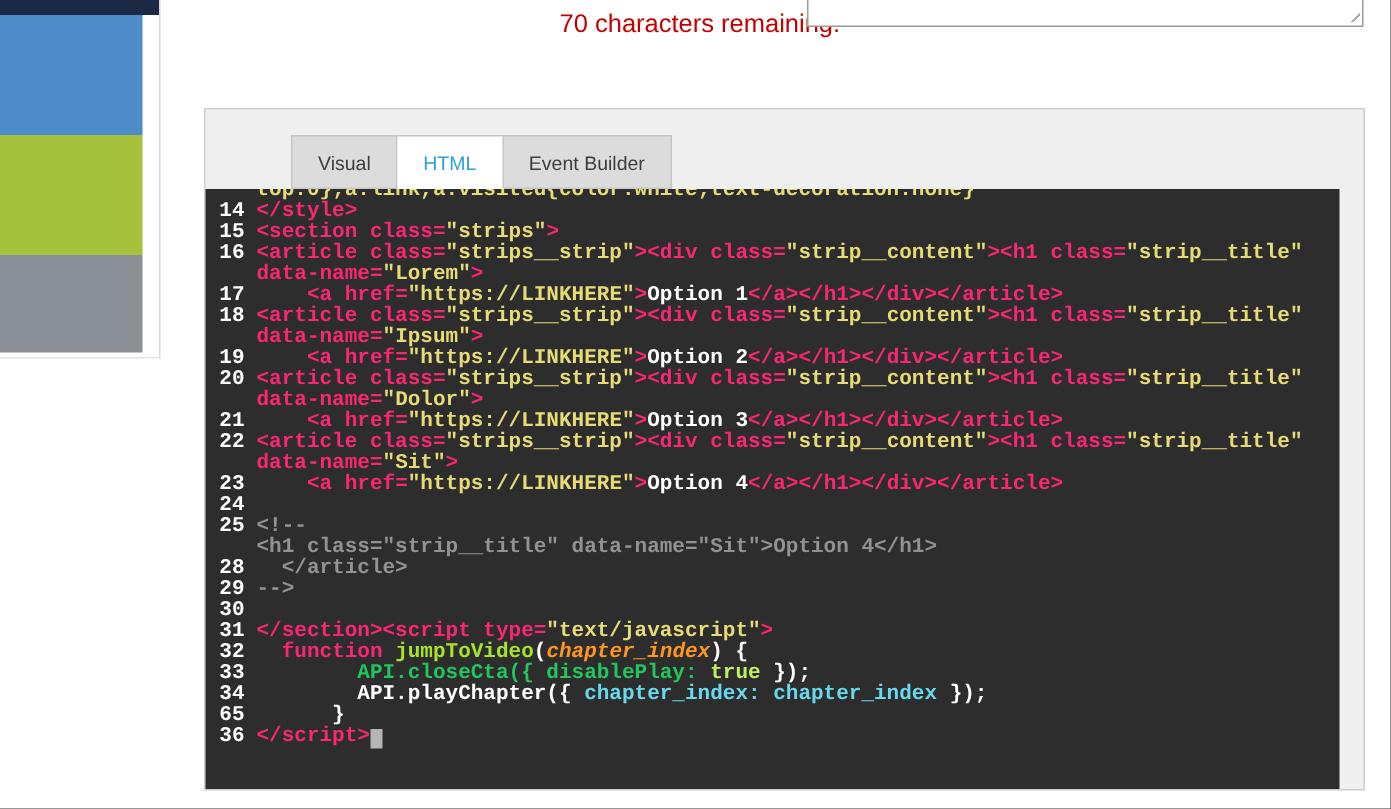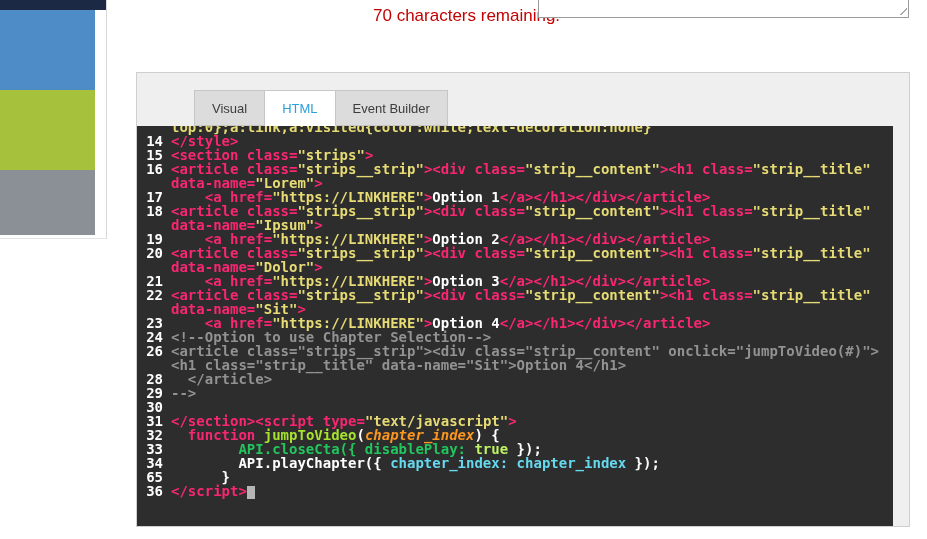--- a/index.html
+++ b/index.html
@@ -50,21 +50,21 @@
   .tab:first-child{border-left:1px solid #c6c6c6;}
   .tab.active{background:#ffffff;color:#2b9fd9;border-bottom-color:#ffffff;}
 
   
   .editor{
     position:absolute;left:0;top:53px;width:756px;height:400px;
     background:#2d2d2d;overflow:hidden;cursor:text;padding-top:1px;box-sizing:border-box;
     font-family:"DejaVu Sans Mono",monospace;font-weight:bold;
     font-size:14px;line-height:14px;
   }
-  .code-row{display:flex;height:14px;white-space:pre;}
+  .code-row{display:flex;height:14px;white-space:pre;font-family:Liberation Mono, monospace;}
   .code-row.clip{margin-top:-7px;}
   .gutter{flex:0 0 26px;width:26px;text-align:right;color:#ffffff;padding-right:8px;}
   .code{color:#ffffff;}
   .tok-param{font-style:italic;}
   .cursor{display:inline-block;width:8px;height:13px;background:#b5b5b5;vertical-align:text-bottom;}
 </style>
 </head>
 <body>
 
 <div class="preview">
@@ -96,22 +96,22 @@
       <div class="code-row"><span class="gutter">17</span><span class="code"><span class="tok-text" style="color: rgb(255, 255, 255);">    </span><span class="tok-tag" style="color: rgb(249, 38, 114);">&lt;a href=</span><span class="tok-str" style="color: rgb(230, 219, 116);">"https://LINKHERE"</span><span class="tok-tag" style="color: rgb(249, 38, 114);">&gt;</span><span class="tok-text" style="color: rgb(255, 255, 255);">Option 1</span><span class="tok-tag" style="color: rgb(249, 38, 114);">&lt;/a&gt;&lt;/h1&gt;&lt;/div&gt;&lt;/article&gt;</span></span></div>
       <div class="code-row"><span class="gutter">18</span><span class="code"><span class="tok-tag" style="color: rgb(249, 38, 114);">&lt;article class=</span><span class="tok-str" style="color: rgb(230, 219, 116);">"strips__strip"</span><span class="tok-tag" style="color: rgb(249, 38, 114);">&gt;&lt;div class=</span><span class="tok-str" style="color: rgb(230, 219, 116);">"strip__content"</span><span class="tok-tag" style="color: rgb(249, 38, 114);">&gt;&lt;h1 class=</span><span class="tok-str" style="color: rgb(230, 219, 116);">"strip__title"</span></span></div>
       <div class="code-row"><span class="gutter"></span><span class="code"><span class="tok-tag" style="color: rgb(249, 38, 114);">data-name=</span><span class="tok-str" style="color: rgb(230, 219, 116);">"Ipsum"</span><span class="tok-tag" style="color: rgb(249, 38, 114);">&gt;</span></span></div>
       <div class="code-row"><span class="gutter">19</span><span class="code"><span class="tok-text" style="color: rgb(255, 255, 255);">    </span><span class="tok-tag" style="color: rgb(249, 38, 114);">&lt;a href=</span><span class="tok-str" style="color: rgb(230, 219, 116);">"https://LINKHERE"</span><span class="tok-tag" style="color: rgb(249, 38, 114);">&gt;</span><span class="tok-text" style="color: rgb(255, 255, 255);">Option 2</span><span class="tok-tag" style="color: rgb(249, 38, 114);">&lt;/a&gt;&lt;/h1&gt;&lt;/div&gt;&lt;/article&gt;</span></span></div>
       <div class="code-row"><span class="gutter">20</span><span class="code"><span class="tok-tag" style="color: rgb(249, 38, 114);">&lt;article class=</span><span class="tok-str" style="color: rgb(230, 219, 116);">"strips__strip"</span><span class="tok-tag" style="color: rgb(249, 38, 114);">&gt;&lt;div class=</span><span class="tok-str" style="color: rgb(230, 219, 116);">"strip__content"</span><span class="tok-tag" style="color: rgb(249, 38, 114);">&gt;&lt;h1 class=</span><span class="tok-str" style="color: rgb(230, 219, 116);">"strip__title"</span></span></div>
       <div class="code-row"><span class="gutter"></span><span class="code"><span class="tok-tag" style="color: rgb(249, 38, 114);">data-name=</span><span class="tok-str" style="color: rgb(230, 219, 116);">"Dolor"</span><span class="tok-tag" style="color: rgb(249, 38, 114);">&gt;</span></span></div>
       <div class="code-row"><span class="gutter">21</span><span class="code"><span class="tok-text" style="color: rgb(255, 255, 255);">    </span><span class="tok-tag" style="color: rgb(249, 38, 114);">&lt;a href=</span><span class="tok-str" style="color: rgb(230, 219, 116);">"https://LINKHERE"</span><span class="tok-tag" style="color: rgb(249, 38, 114);">&gt;</span><span class="tok-text" style="color: rgb(255, 255, 255);">Option 3</span><span class="tok-tag" style="color: rgb(249, 38, 114);">&lt;/a&gt;&lt;/h1&gt;&lt;/div&gt;&lt;/article&gt;</span></span></div>
       <div class="code-row"><span class="gutter">22</span><span class="code"><span class="tok-tag" style="color: rgb(249, 38, 114);">&lt;article class=</span><span class="tok-str" style="color: rgb(230, 219, 116);">"strips__strip"</span><span class="tok-tag" style="color: rgb(249, 38, 114);">&gt;&lt;div class=</span><span class="tok-str" style="color: rgb(230, 219, 116);">"strip__content"</span><span class="tok-tag" style="color: rgb(249, 38, 114);">&gt;&lt;h1 class=</span><span class="tok-str" style="color: rgb(230, 219, 116);">"strip__title"</span></span></div>
       <div class="code-row"><span class="gutter"></span><span class="code"><span class="tok-tag" style="color: rgb(249, 38, 114);">data-name=</span><span class="tok-str" style="color: rgb(230, 219, 116);">"Sit"</span><span class="tok-tag" style="color: rgb(249, 38, 114);">&gt;</span></span></div>
       <div class="code-row"><span class="gutter">23</span><span class="code"><span class="tok-text" style="color: rgb(255, 255, 255);">    </span><span class="tok-tag" style="color: rgb(249, 38, 114);">&lt;a href=</span><span class="tok-str" style="color: rgb(230, 219, 116);">"https://LINKHERE"</span><span class="tok-tag" style="color: rgb(249, 38, 114);">&gt;</span><span class="tok-text" style="color: rgb(255, 255, 255);">Option 4</span><span class="tok-tag" style="color: rgb(249, 38, 114);">&lt;/a&gt;&lt;/h1&gt;&lt;/div&gt;&lt;/article&gt;</span></span></div>
-      <div class="code-row"><span class="gutter">24</span><span class="code"><span class="tok-com" style="color: rgb(146, 146, 146);">&lt;!--Option to use Chapter Selection--&gt;</span></span></div>
-      <div class="code-row"><span class="gutter">26</span><span class="code"><span class="tok-com" style="color: rgb(146, 146, 146);">&lt;article class="strips__strip"&gt;&lt;div class="strip__content" onclick="jumpToVideo(#)"&gt;</span></span></div>
+      <div class="code-row"><span class="gutter">24</span></div>
+      <div class="code-row"><span class="gutter">25</span><span class="code"><span class="tok-com" style="color: rgb(146, 146, 146);">&lt;!--</span></span></div>
       <div class="code-row"><span class="gutter"></span><span class="code"><span class="tok-com" style="color: rgb(146, 146, 146);">&lt;h1 class="strip__title" data-name="Sit"&gt;Option 4&lt;/h1&gt;</span></span></div>
       <div class="code-row"><span class="gutter">28</span><span class="code"><span class="tok-com" style="color: rgb(146, 146, 146); text-align: center;">  &lt;/article&gt;</span></span></div>
       <div class="code-row"><span class="gutter">29</span><span class="code"><span class="tok-com" style="color: rgb(146, 146, 146);">--&gt;</span></span></div>
       <div class="code-row"><span class="gutter">30</span><span class="code"></span></div>
       <div class="code-row"><span class="gutter">31</span><span class="code"><span class="tok-tag" style="color: rgb(249, 38, 114);">&lt;/section&gt;&lt;script type=</span><span class="tok-str" style="color: rgb(230, 219, 116);">"text/javascript"</span><span class="tok-tag" style="color: rgb(249, 38, 114);">&gt;</span></span></div>
       <div class="code-row"><span class="gutter">32</span><span class="code"><span class="tok-text" style="color: rgb(255, 255, 255);">  </span><span class="tok-kw" style="color: rgb(249, 38, 114);">function</span><span class="tok-text" style="color: rgb(255, 255, 255);"> </span><span class="tok-fn" style="color: rgb(166, 226, 46);">jumpToVideo</span><span class="tok-text" style="color: rgb(255, 255, 255);">(</span><span class="tok-param" style="color: rgb(253, 151, 31);">chapter_index</span><span class="tok-text" style="color: rgb(255, 255, 255);">) {</span></span></div>
       <div class="code-row"><span class="gutter">33</span><span class="code"><span class="tok-text" style="color: #22c55e;">        API.closeCta({ disablePlay: </span><span class="tok-const" style="color: #bef264;">true</span><span class="tok-text" style="color: rgb(255, 255, 255);"> });</span></span></div>
       <div class="code-row"><span class="gutter">34</span><span class="code"><span class="tok-text" style="color: rgb(255, 255, 255);">        API.playChapter({ </span><span class="tok-prop" style="color: rgb(102, 217, 239);">chapter_index:</span><span class="tok-text" style="color: rgb(255, 255, 255);"> </span><span class="tok-prop" style="color: rgb(102, 217, 239);">chapter_index</span><span class="tok-text" style="color: rgb(255, 255, 255);"> });</span></span></div>
       <div class="code-row"><span class="gutter">65</span><span class="code"><span class="tok-text" style="color: rgb(255, 255, 255);">      }</span></span></div>
       <div class="code-row"><span class="gutter">36</span><span class="code"><span class="tok-tag" style="color: rgb(249, 38, 114);">&lt;/script&gt;</span><span class="cursor"></span></span></div>

